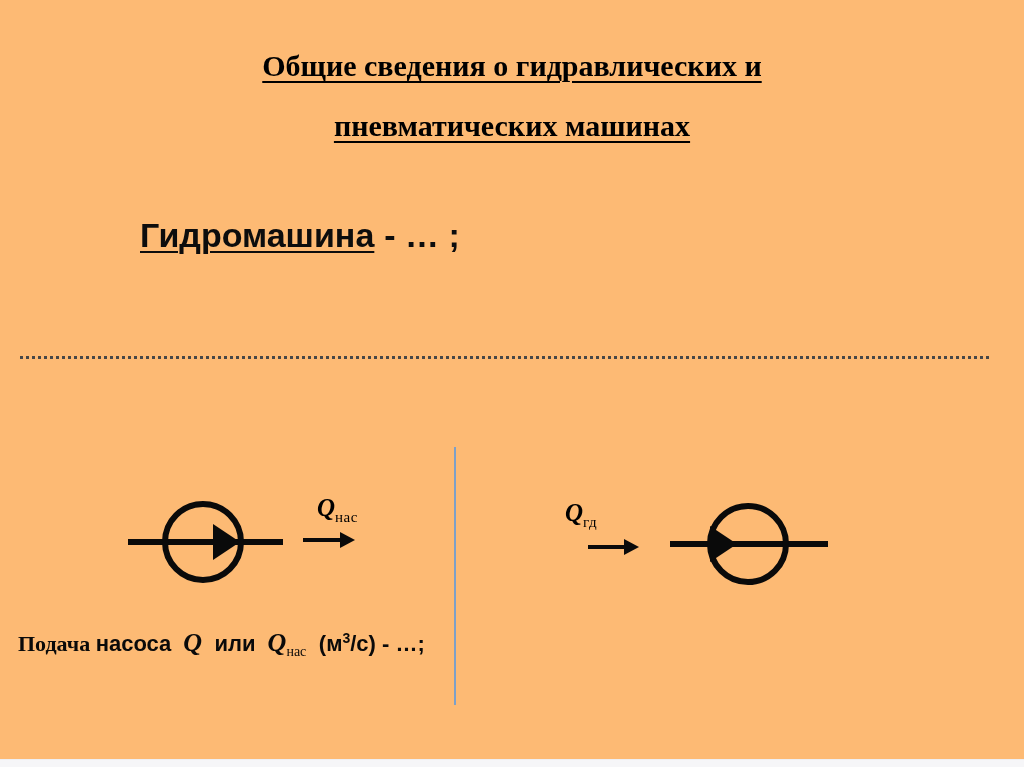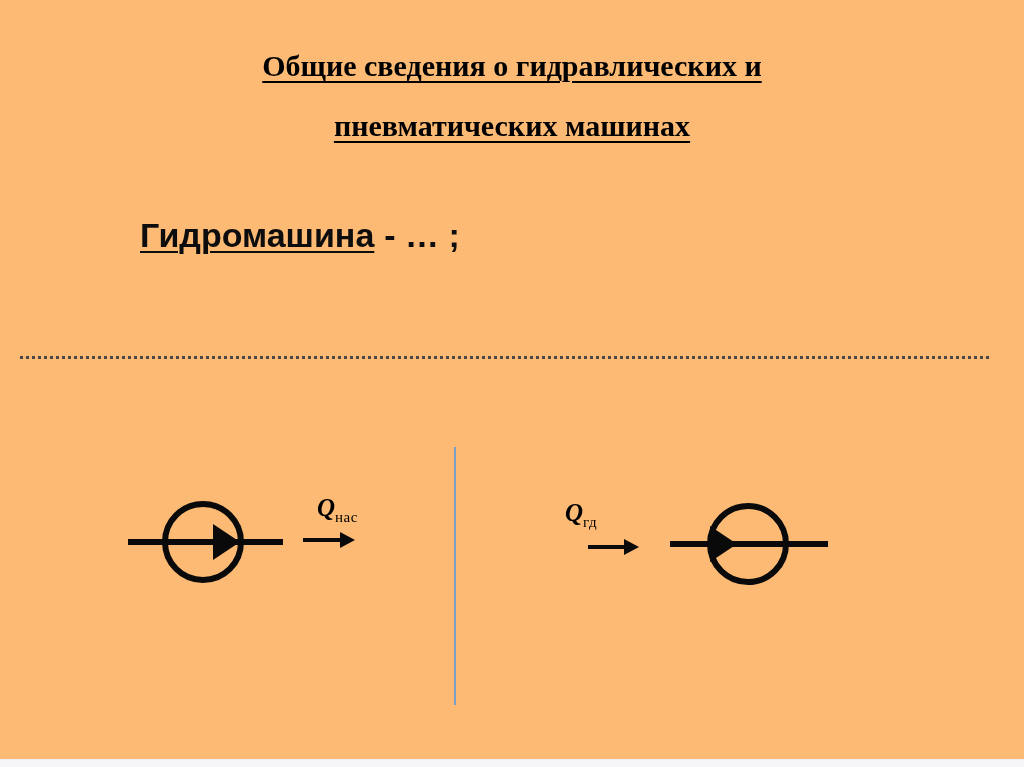--- a/index.html
+++ b/index.html
@@ -193,17 +193,23 @@
     <circle class="stroke" cx="173" cy="61" r="38" stroke-width="6"></circle>
     <polygon class="fill" points="135,43 135,79 162,61"></polygon>
   </svg>
 
   <div class="flow-label" id="motor-flow-label">
     <span>Q</span><sub>гд</sub>
   </div>
 
   <div class="v-divider"></div>
 
+  <div class="caption" id="pump-caption">
+    <span>Подача</span>
+    <span class="sans">насоса</span><span class="qvar"><span>Q</span></span>
+    <span class="sans gap-s">или</span><span class="qvar"><span>Q</span><sub>нас</sub></span>
+    <span class="sans gap-s">(м</span><span class="sans sup">3</span><span class="sans">/с) - …;</span>
+  </div>
 
 
   <div class="footer-strip"></div>
 
 </div>
 
 </body></html>

